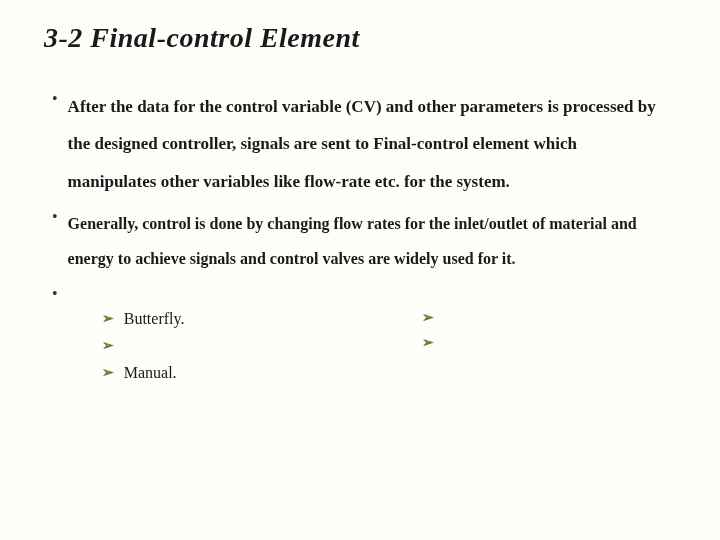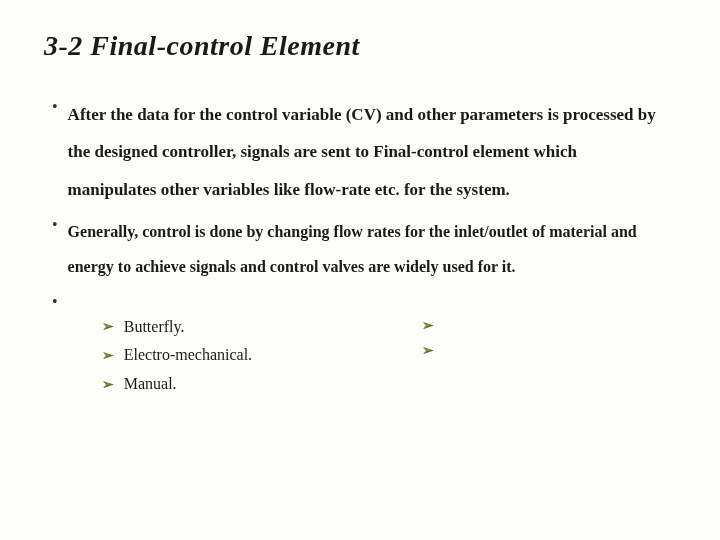--- a/index.html
+++ b/index.html
@@ -8,21 +8,20 @@
     width: 720px;
     height: 540px;
     font-family: Georgia, 'Times New Roman', serif;
     background: #fdfdfa;
     color: #1a1a1a;
     box-sizing: border-box;
   }
   .slide {
     padding: 22px 60px 20px 44px;
     box-sizing: border-box;
-    margin-top: 8px;
   }
   .title {
     font-family: Georgia, serif;
     font-style: italic;
     font-weight: bold;
     font-size: 28px;
     margin-bottom: 34px;
     letter-spacing: 0.5px;
   }
   .bullets {
@@ -103,21 +102,20 @@
     </div>
 
     <div class="sub-cols">
       <div class="sub-col left">
         <div class="sub-item">
           <span class="arrow">➢</span>
           <span class="sub-label">Butterfly.</span>
         </div>
         <div class="sub-item">
           <span class="arrow">➢</span>
-          <span class="sub-label">Electro-mechanical.</span>
         </div>
         <div class="sub-item">
           <span class="arrow">➢</span>
           <span class="sub-label">Manual.</span>
         </div>
       </div>
       <div class="sub-col right">
         <div class="sub-item">
           <span class="arrow">➢</span>
         </div>

